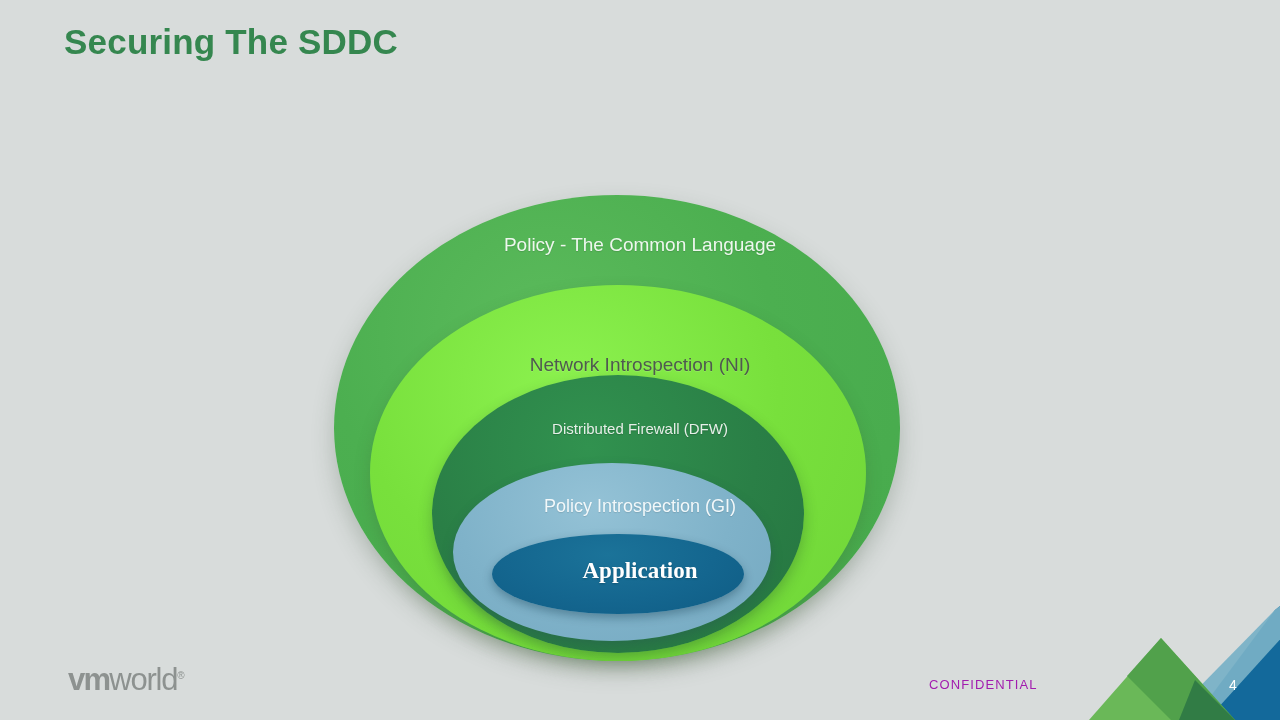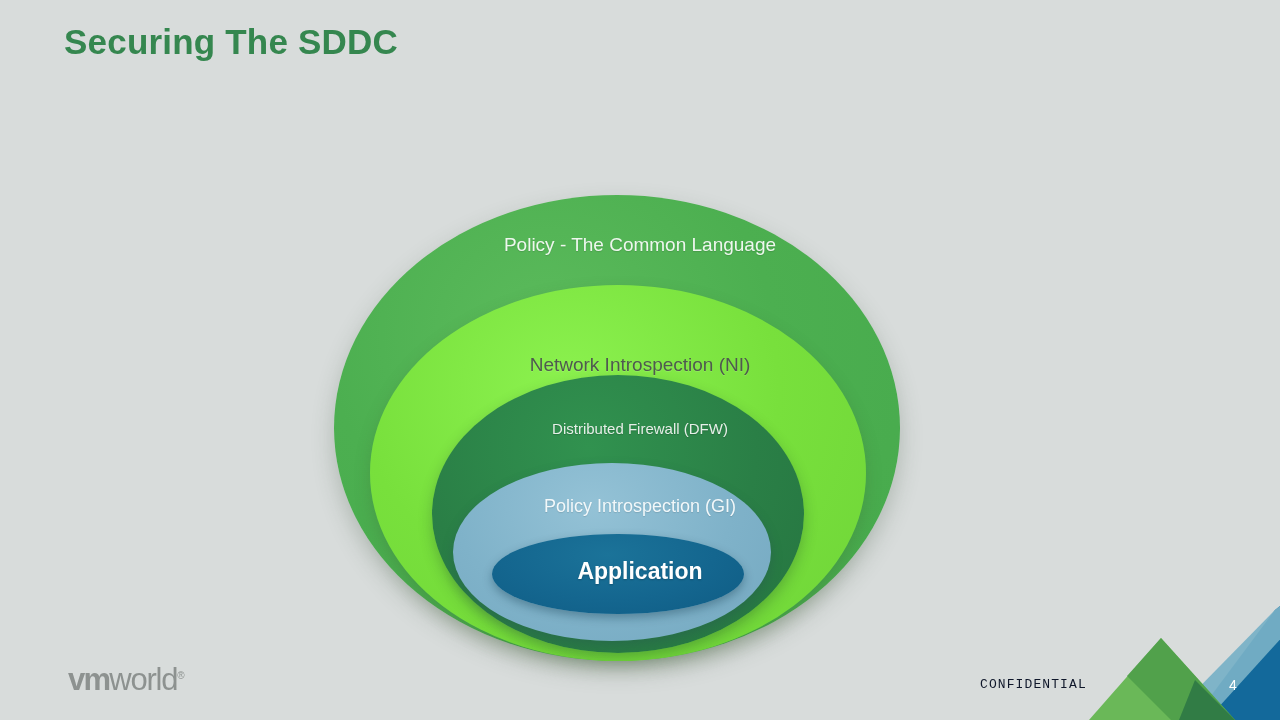--- a/index.html
+++ b/index.html
@@ -129,20 +129,21 @@
     height: 80px;
     background: radial-gradient(ellipse at 46% 26%, #1b7399 0%, #14668f 55%, #0f5c84 100%);
     box-shadow: 0 4px 10px rgba(10, 45, 65, 0.35);
   }
   .label-app {
     top: 558px;
     font-size: 23px;
     font-weight: bold;
     color: #ffffff;
     text-shadow: 0 1px 2px rgba(0,0,0,0.22);
+    font-family: Liberation Serif, serif;
   }
 
   
   .vmworld-logo {
     position: absolute;
     left: 68px;
     top: 664px;
     font-size: 31px;
     color: #8d9290;
     letter-spacing: -1.2px;
@@ -155,26 +156,25 @@
   }
   .vmworld-logo .world { font-weight: normal; }
   .vmworld-logo .reg {
     font-size: 10px;
     vertical-align: super;
     letter-spacing: 0;
   }
 
   .confidential {
     position: absolute;
-    left: 980px;
+    left: 929px;
     top: 677px;
     font-size: 13px;
-    color: #0f172a;
+    color: #a21caf;
     letter-spacing: 1.1px;
-    font-family: Liberation Mono, monospace;
   }
 
   .page-number {
     position: absolute;
     left: 1229px;
     top: 677px;
     font-size: 14px;
     color: #ffffff;
     z-index: 6;
   }

